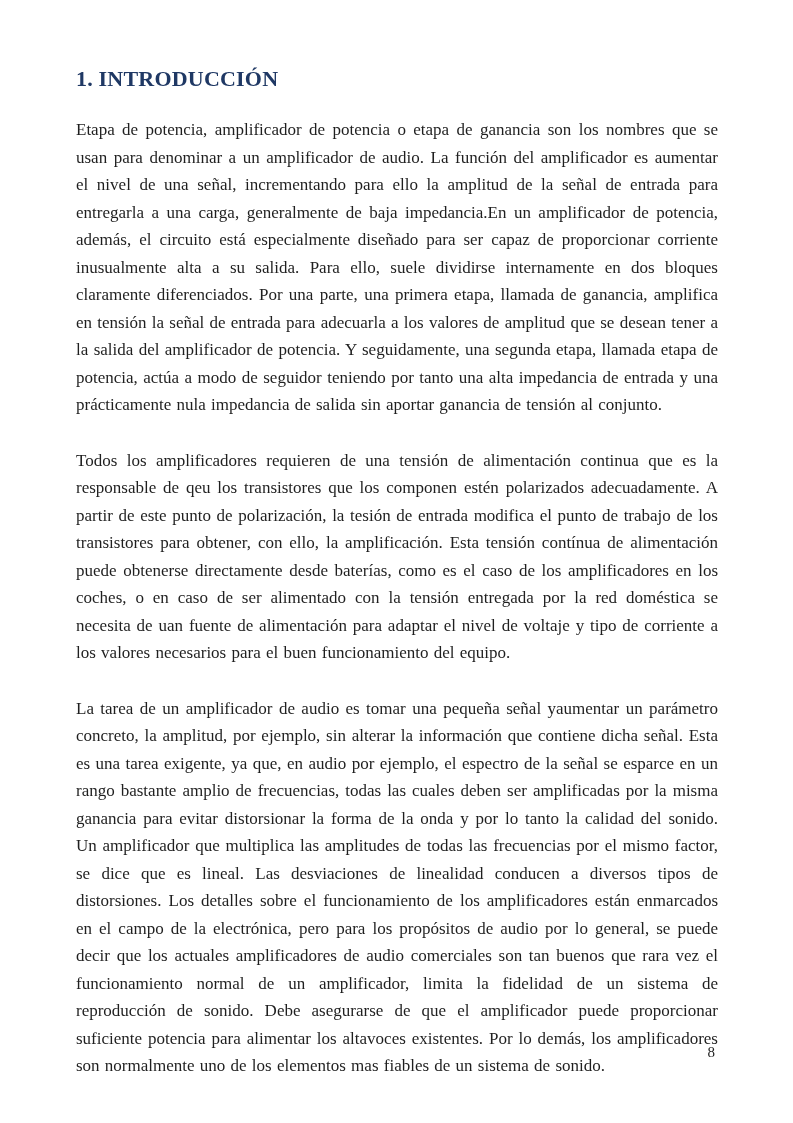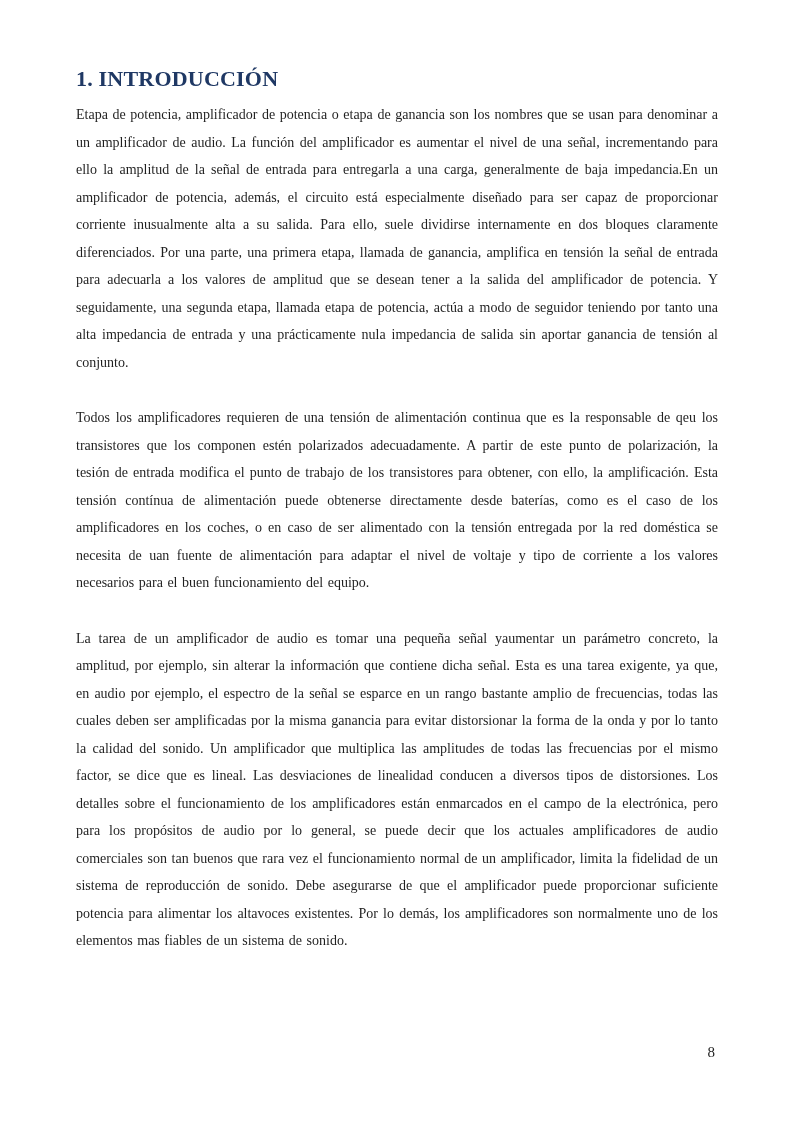--- a/index.html
+++ b/index.html
@@ -18,25 +18,25 @@
     padding: 64px 75px 0 76px;
     font-family: "Liberation Serif", "DejaVu Serif", serif;
     color: #1f1f1f;
     overflow: hidden;
   }
   .section-heading {
     font-size: 22px;
     line-height: 30px;
     font-weight: bold;
     color: #1f3864;
-    margin: 0 0 7px 0;
+    margin: 0 0 22px 0;
     letter-spacing: 0.2px;
   }
   .body-text p {
-    font-size: 14px;
+    font-size: 17px;
     line-height: 27.5px;
     text-align: justify;
     text-align-last: left;
     margin: 0 0 28px 0;
     word-spacing: 1px;
   }
   .page-number {
     position: absolute;
     right: 78px;
     bottom: 62px;

